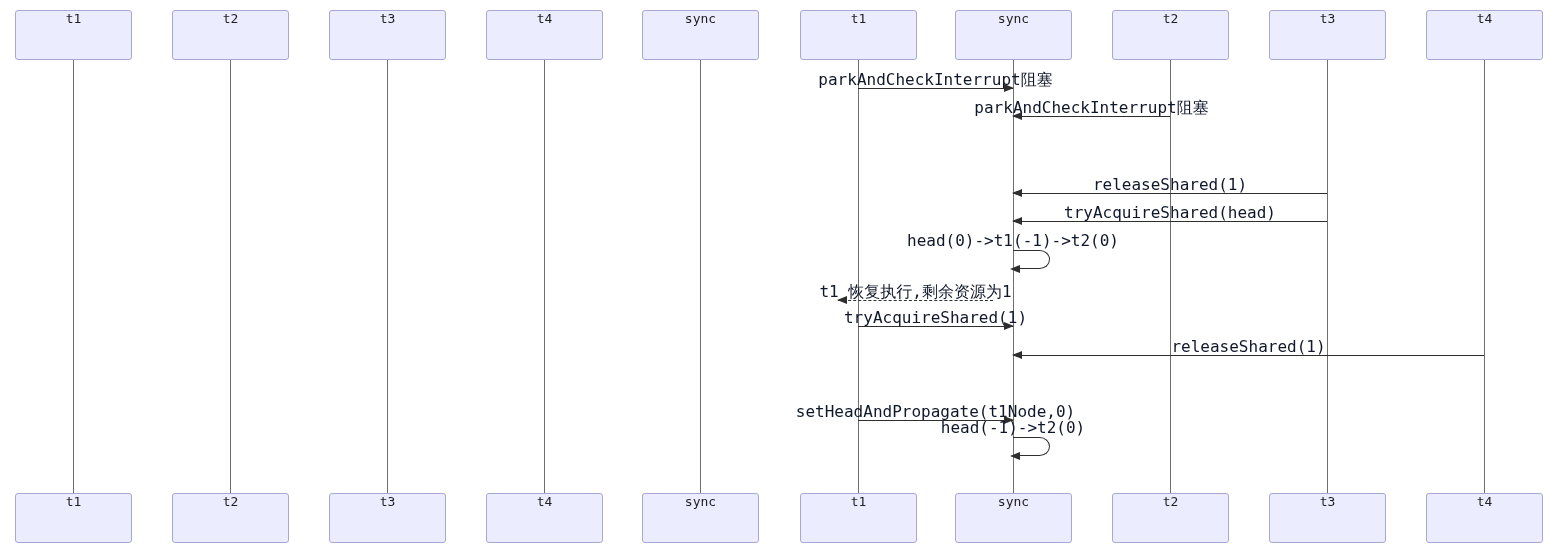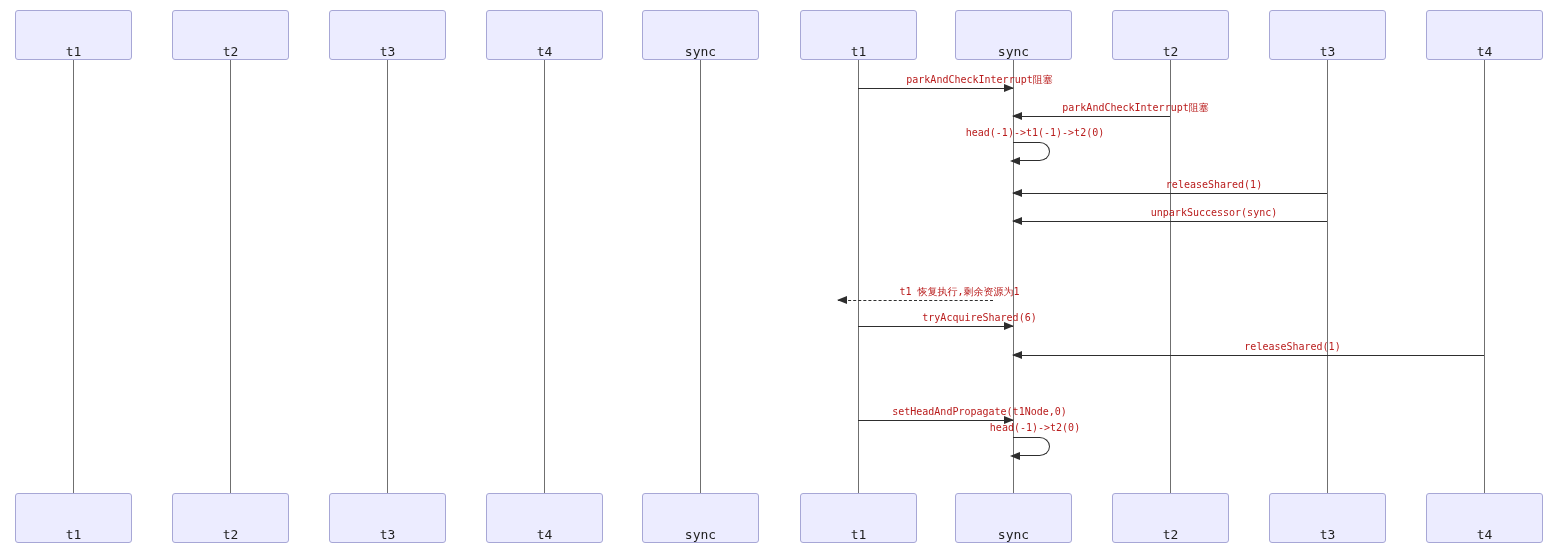--- a/index.html
+++ b/index.html
@@ -10,39 +10,38 @@
     font-family:"DejaVu Sans Mono", monospace;
     overflow:hidden;
   }
   .actor{
     position:absolute;
     width:117px;height:50px;
     box-sizing:border-box;
     background:#ECECFF;
     border:1px solid #a7a7d6;
     border-radius:3px;
-    display:flex;align-items:flex-end;justify-content:center;
+    display:flex;align-items:flex-start;justify-content:center;
     font-size:13px;color:#1f1f1f;
   }
   .actor.top{top:10px;}
   .actor.bottom{top:493px;}
   .lifeline{
     position:absolute;
     top:60px;height:433px;width:1px;
     background:#6f6f6f;
   }
   .msg{position:absolute;height:18px;}
   .msg-label{
     position:absolute;
     bottom:3px;left:50%;
     transform:translateX(-50%);
     white-space:nowrap;
-    font-size:10px;color:#b91c1c;
+    font-size:16px;color:#0f172a;
     line-height:13px;
-    margin-left:44px;
   }
   .msg-line{
     position:absolute;
     left:0;right:0;bottom:0;height:0;
     border-top:1px solid #2e2e2e;
   }
   .msg-line.dashed{border-top:1px dashed #2e2e2e;}
   .ah{position:absolute;width:0;height:0;top:-5px;}
   .ah.right{
     right:-1px;
@@ -128,51 +127,51 @@
       </div>
   </div>
 
   <div class="msg" style="left:1013px;width:157px;top:99px">
     <div class="msg-label">parkAndCheckInterrupt阻塞</div>
     <div class="msg-line">
         <div class="ah left"></div>
       </div>
   </div>
 
-  <div class="selfmsg" style="left:893px;top:126px">
-    <div class="msg-label">head(-1)-&gt;t1(-1)-&gt;t2(0)</div>
-    <div class="loop">
-        <div class="ah left"></div>
-      </div>
-  </div>
 
   <div class="msg" style="left:1013px;width:314px;top:176px">
     <div class="msg-label">releaseShared(1)</div>
     <div class="msg-line">
         <div class="ah left"></div>
       </div>
   </div>
 
   <div class="msg" style="left:1013px;width:314px;top:204px">
-    <div class="msg-label">unparkSuccessor(sync)</div>
-    <div class="msg-line">
-        <div class="ah left"></div>
-      </div>
-  </div>
-
+    <div class="msg-label">tryAcquireShared(head)</div>
+    <div class="msg-line">
+        <div class="ah left"></div>
+      </div>
+  </div>
+
+  <div class="selfmsg" style="left:893px;top:234px">
+    <div class="msg-label">head(0)-&gt;t1(-1)-&gt;t2(0)</div>
+    <div class="loop">
+        <div class="ah left"></div>
+      </div>
+  </div>
 
   <div class="msg" style="left:838px;width:155px;top:283px">
     <div class="msg-label">t1 恢复执行,剩余资源为1</div>
     <div class="msg-line dashed">
         <div class="ah left"></div>
       </div>
   </div>
 
   <div class="msg" style="left:858px;width:155px;top:309px">
-    <div class="msg-label">tryAcquireShared(6)</div>
+    <div class="msg-label">tryAcquireShared(1)</div>
     <div class="msg-line">
         <div class="ah right"></div>
       </div>
   </div>
 
   <div class="msg" style="left:1013px;width:471px;top:338px">
     <div class="msg-label">releaseShared(1)</div>
     <div class="msg-line">
         <div class="ah left"></div>
       </div>

